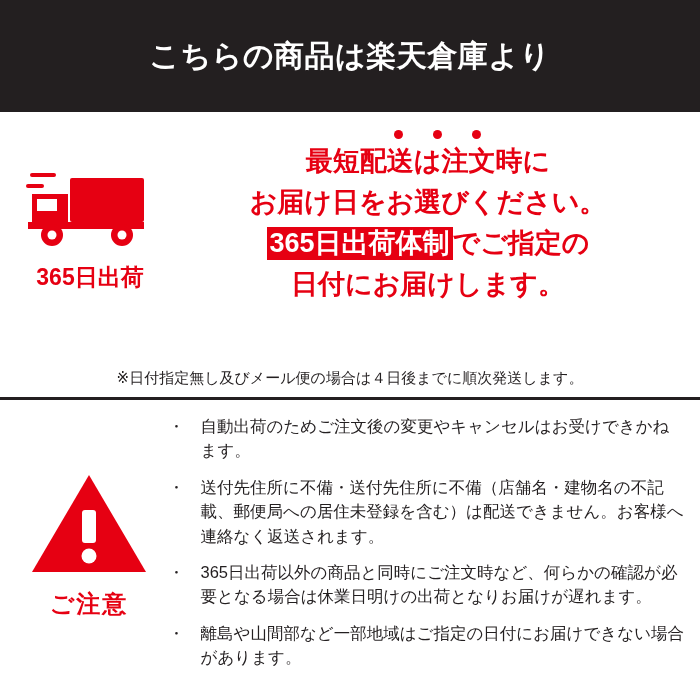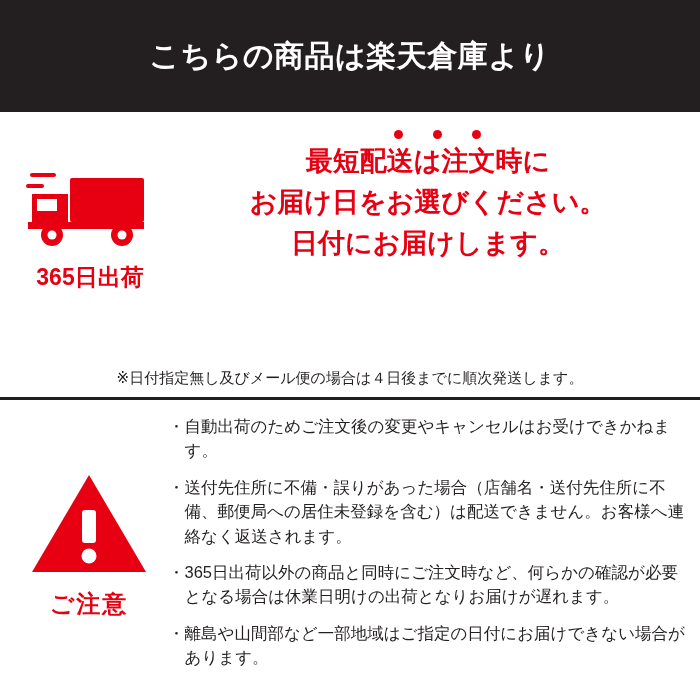--- a/index.html
+++ b/index.html
@@ -163,20 +163,21 @@
     font-size: 16.5px;
     line-height: 1.48;
   }
   .bullet .mark {
     flex: 0 0 16px;
     font-size: 16.5px;
     line-height: 1.48;
   }
   .bullet .txt {
     flex: 1 1 auto;
+    margin-left: 16px;
   }
 </style>
 </head>
 <body>
 
 <div class="banner">
 
   <div class="header">
     <div class="header-line">こちらの商品は楽天倉庫より</div>
   </div>
@@ -210,20 +211,21 @@
       </div>
 
       <div class="msg-col">
         <div class="dots">
           <span class="dot"></span>
           <span class="dot"></span>
           <span class="dot"></span>
         </div>
         <div class="msg-line">最短配送は注文時に</div>
         <div class="msg-line">お届け日をお選びください。</div>
+        <div class="msg-line"><span class="hl">365日出荷体制</span><span>でご指定の</span></div>
         <div class="msg-line">日付にお届けします。</div>
       </div>
 
     </div>
     <div class="note">※日付指定無し及びメール便の場合は４日後までに順次発送します。</div>
   </div>
 
   <div class="bottom">
 
     <div class="caution-col">
@@ -235,21 +237,21 @@
       <div class="caution-label">ご注意</div>
     </div>
 
     <div class="bullets">
       <div class="bullet">
         <span class="mark">・</span>
         <span class="txt">自動出荷のためご注文後の変更やキャンセルはお受けできかねます。</span>
       </div>
       <div class="bullet">
         <span class="mark">・</span>
-        <span class="txt">送付先住所に不備・誤りがあった場合（店舗名・送付先住所に不備、郵便局への居住未登録を含む）は配送できません。お客様へ連絡なく返送されます。</span>
+        <span class="txt">送付先住所に不備・送付先住所に不備（店舗名・建物名の不記載、郵便局への居住未登録を含む）は配送できません。お客様へ連絡なく返送されます。</span>
       </div>
       <div class="bullet">
         <span class="mark">・</span>
         <span class="txt">365日出荷以外の商品と同時にご注文時など、何らかの確認が必要となる場合は休業日明けの出荷となりお届けが遅れます。</span>
       </div>
       <div class="bullet">
         <span class="mark">・</span>
         <span class="txt">離島や山間部など一部地域はご指定の日付にお届けできない場合があります。</span>
       </div>
     </div>

